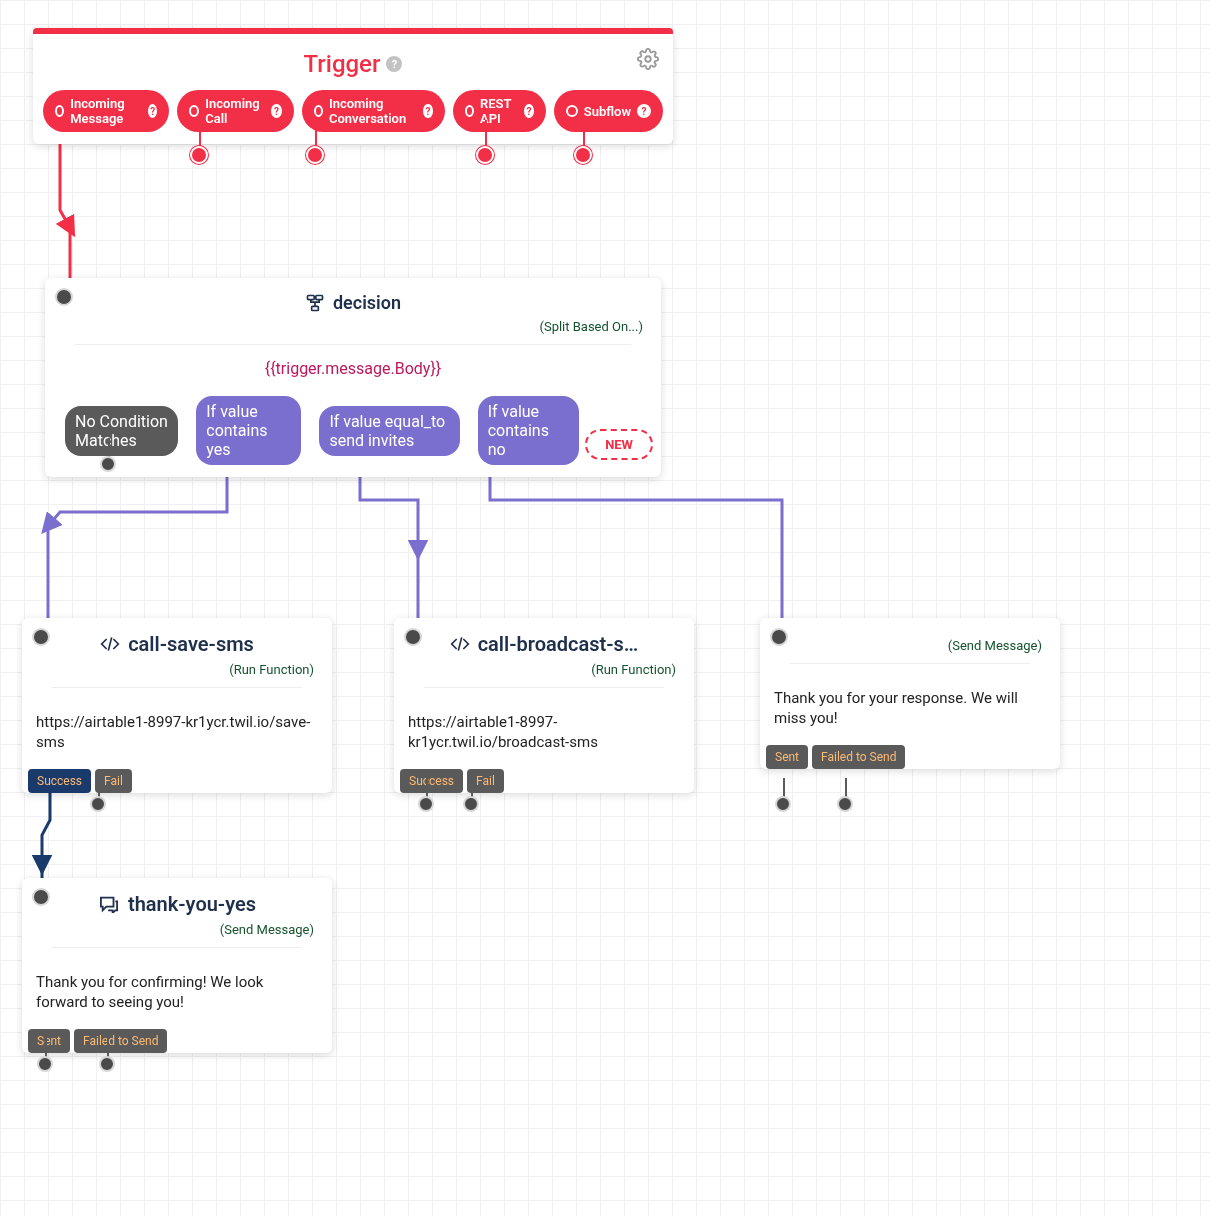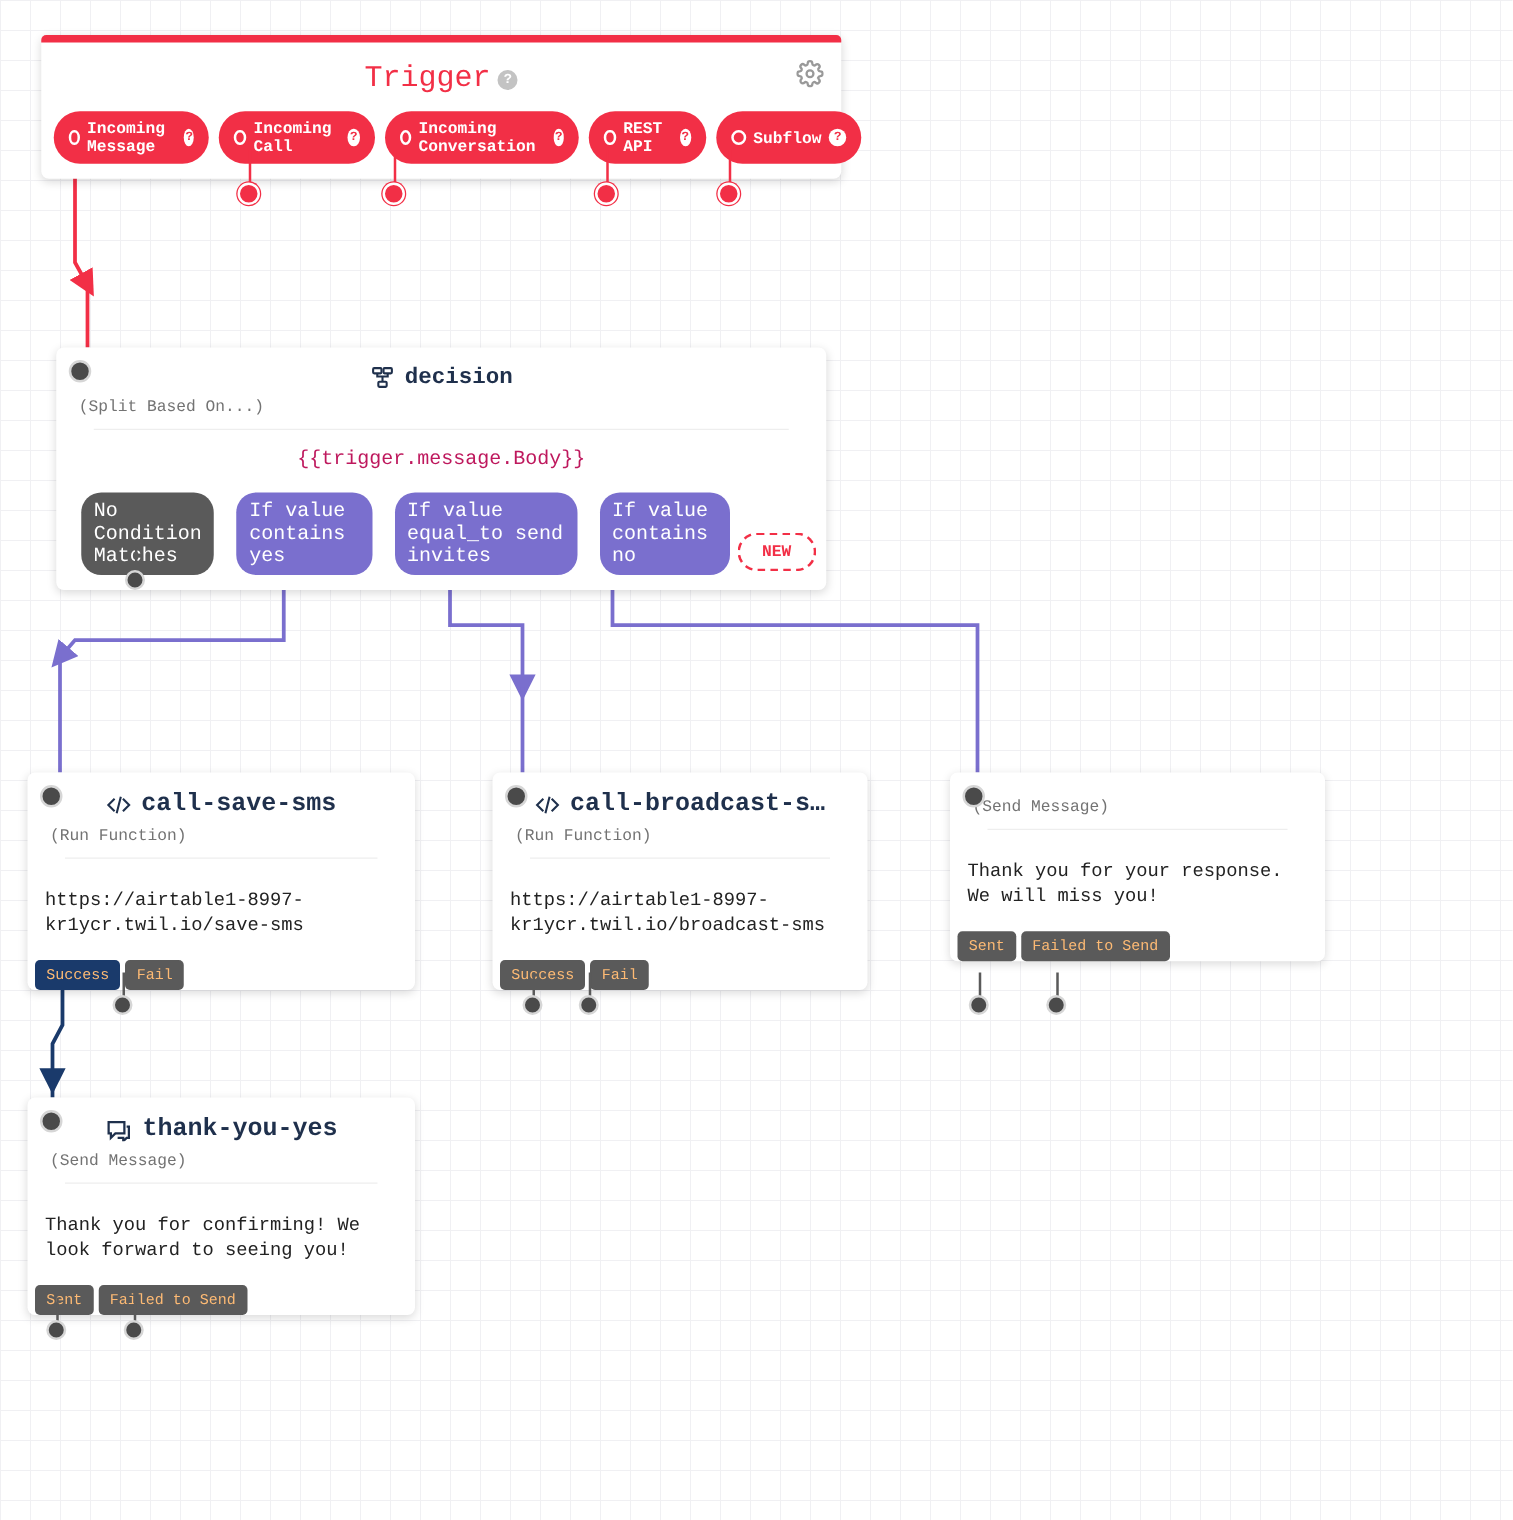--- a/index.html
+++ b/index.html
@@ -15,21 +15,20 @@
   position: relative;
   overflow: hidden;
 }
 .canvas { position: relative; width: 100%; height: 100%; }
 
 .node {
   position: absolute;
   background: #fff;
   border-radius: 6px;
   box-shadow: 0 2px 8px rgba(0,0,0,0.15);
-  font-family: Liberation Mono, monospace;
 }
 
 
 .trigger-node { left: 33px; top: 28px; width: 640px; }
 .trigger-bar { height: 6px; background: #f22f46; border-radius: 4px 4px 0 0; }
 .trigger-header { text-align: center; padding: 16px 0 12px; position: relative; }
 .trigger-title { font-size: 24px; color: #f22f46; font-weight: 500; display: inline-flex; align-items: center; gap: 6px; }
 .help-circle {
   display: inline-flex; width: 16px; height: 16px; border-radius: 50%;
   background: #c3c3c3; color: #fff; font-size: 11px; font-weight: 700;
@@ -60,21 +59,21 @@
 }
 
 
 .decision-node { left: 45px; top: 278px; width: 616px; padding-bottom: 12px; }
 .decision-inner { padding: 14px 18px 8px; position: relative; }
 .node-dot {
   position: absolute; left: 10px; top: 10px; width: 18px; height: 18px; border-radius: 50%;
   background: #4a4a4a; border: 2px solid #d6d6d6;
 }
 .node-title { text-align: center; font-size: 18px; font-weight: 600; color: #1f304c; display: flex; align-items: center; justify-content: center; gap: 8px; }
-.node-sub { text-align: left; color: #737373; font-size: 13px; margin-top: 6px; }
+.node-sub { text-align: right; color: #14532d; font-size: 13px; margin-top: 6px; }
 .node-hr { border: none; border-top: 1px solid #eee; margin: 10px 12px; }
 .node-body { text-align: center; font-size: 16px; color: #be185d; padding: 4px 12px 10px; }
 
 .chips-row { display: flex; gap: 6px; padding: 0 8px 0; align-items: center; }
 .chip {
   font-size: 16px; color: #fff; padding: 6px 10px; border-radius: 16px; margin-left: 12px;
 }
 .chip-gray { background: #5a5a5a; }
 .chip-purple { background: #7a6fce; }
 .new-pill {

